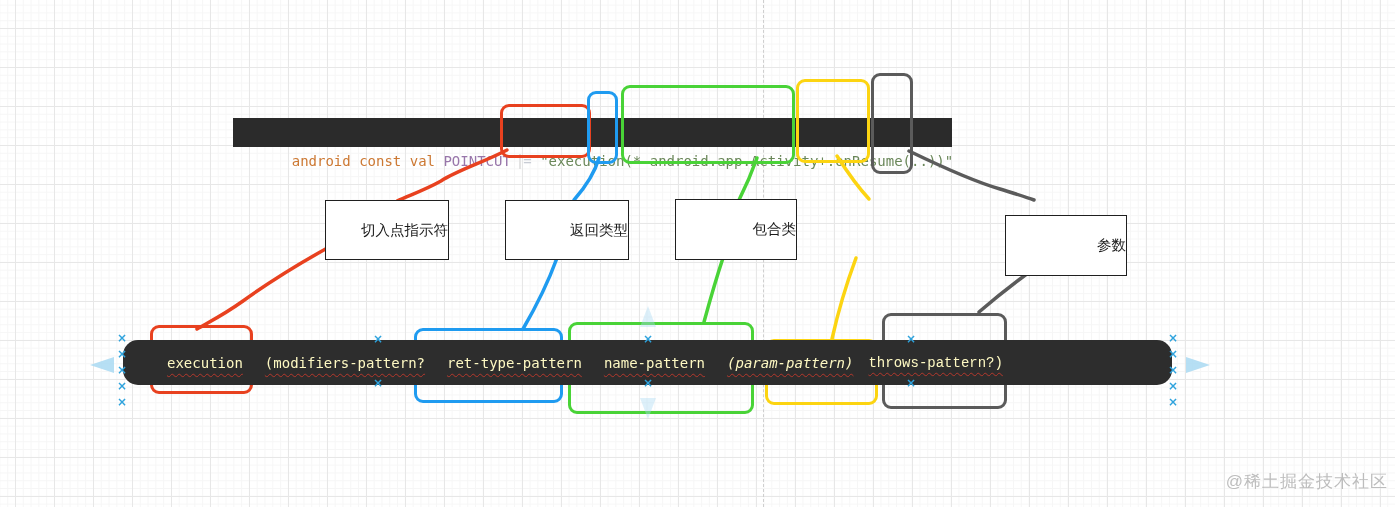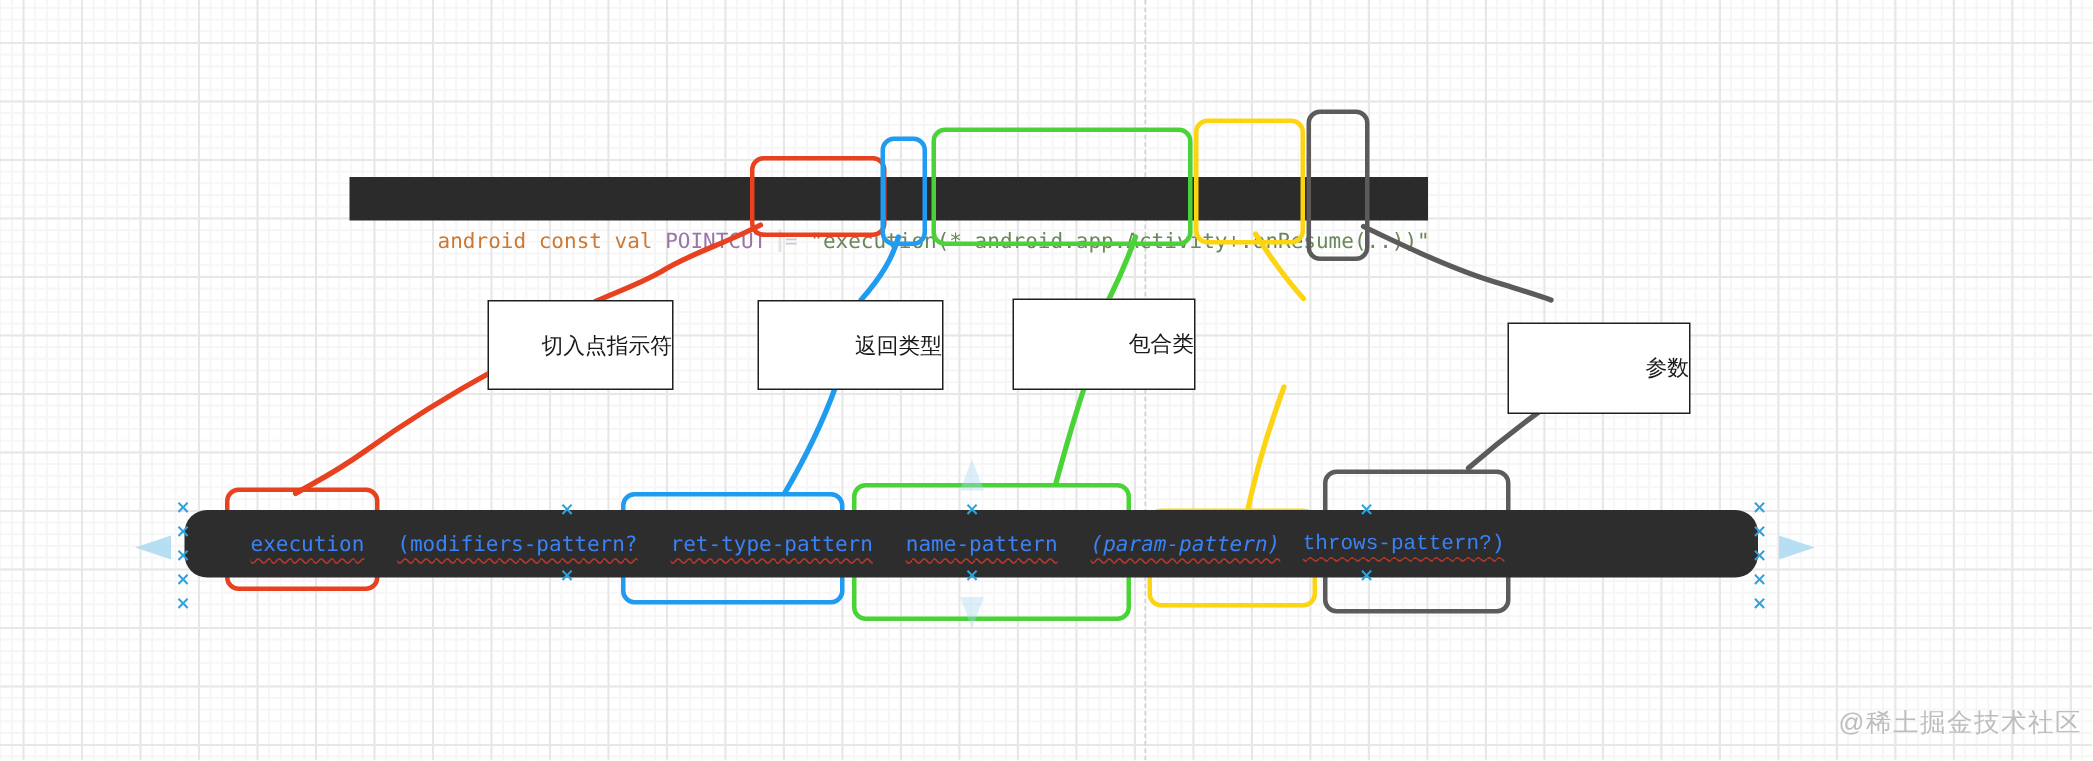--- a/index.html
+++ b/index.html
@@ -96,21 +96,21 @@
   <div class="label-box" style="left:675px;top:199px;width:120px;height:59px;">
     <span>包合类</span>
   </div>
   <div class="label-box" style="left:505px;top:200px;width:122px;height:58px;">
     <span>返回类型</span>
   </div>
   <div class="label-box" style="left:1005px;top:215px;width:120px;height:59px;">
     <span>参数</span>
   </div>
 
-  <div class="pattern-bar" style="background-color: rgb(45, 45, 45); color: #3b82f6; border-radius: 15px;">
+  <div class="pattern-bar" style="background-color: rgb(45, 45, 45); color: #fef9c3; border-radius: 15px;">
     <span class="tok" style="text-decoration-color: rgb(181, 56, 44);">execution</span>
     <span class="tok" style="text-decoration-color: rgb(181, 56, 44);">(modifiers-pattern?</span>
     <span class="tok" style="text-decoration-color: rgb(181, 56, 44);">ret-type-pattern</span>
     <span class="tok" style="text-decoration-color: rgb(181, 56, 44);">name-pattern</span>
     <span class="tok" style="text-decoration-color: rgb(181, 56, 44); font-style: italic;">(param-pattern)</span>
     <span class="tok tok-wide" style="text-decoration-color: rgb(181, 56, 44);">throws-pattern?)</span>
   </div>
 
   <div id="anchors">
       <span class="anchor" style="left: 117px; top: 332px; color: rgb(47, 163, 221);">×</span>

